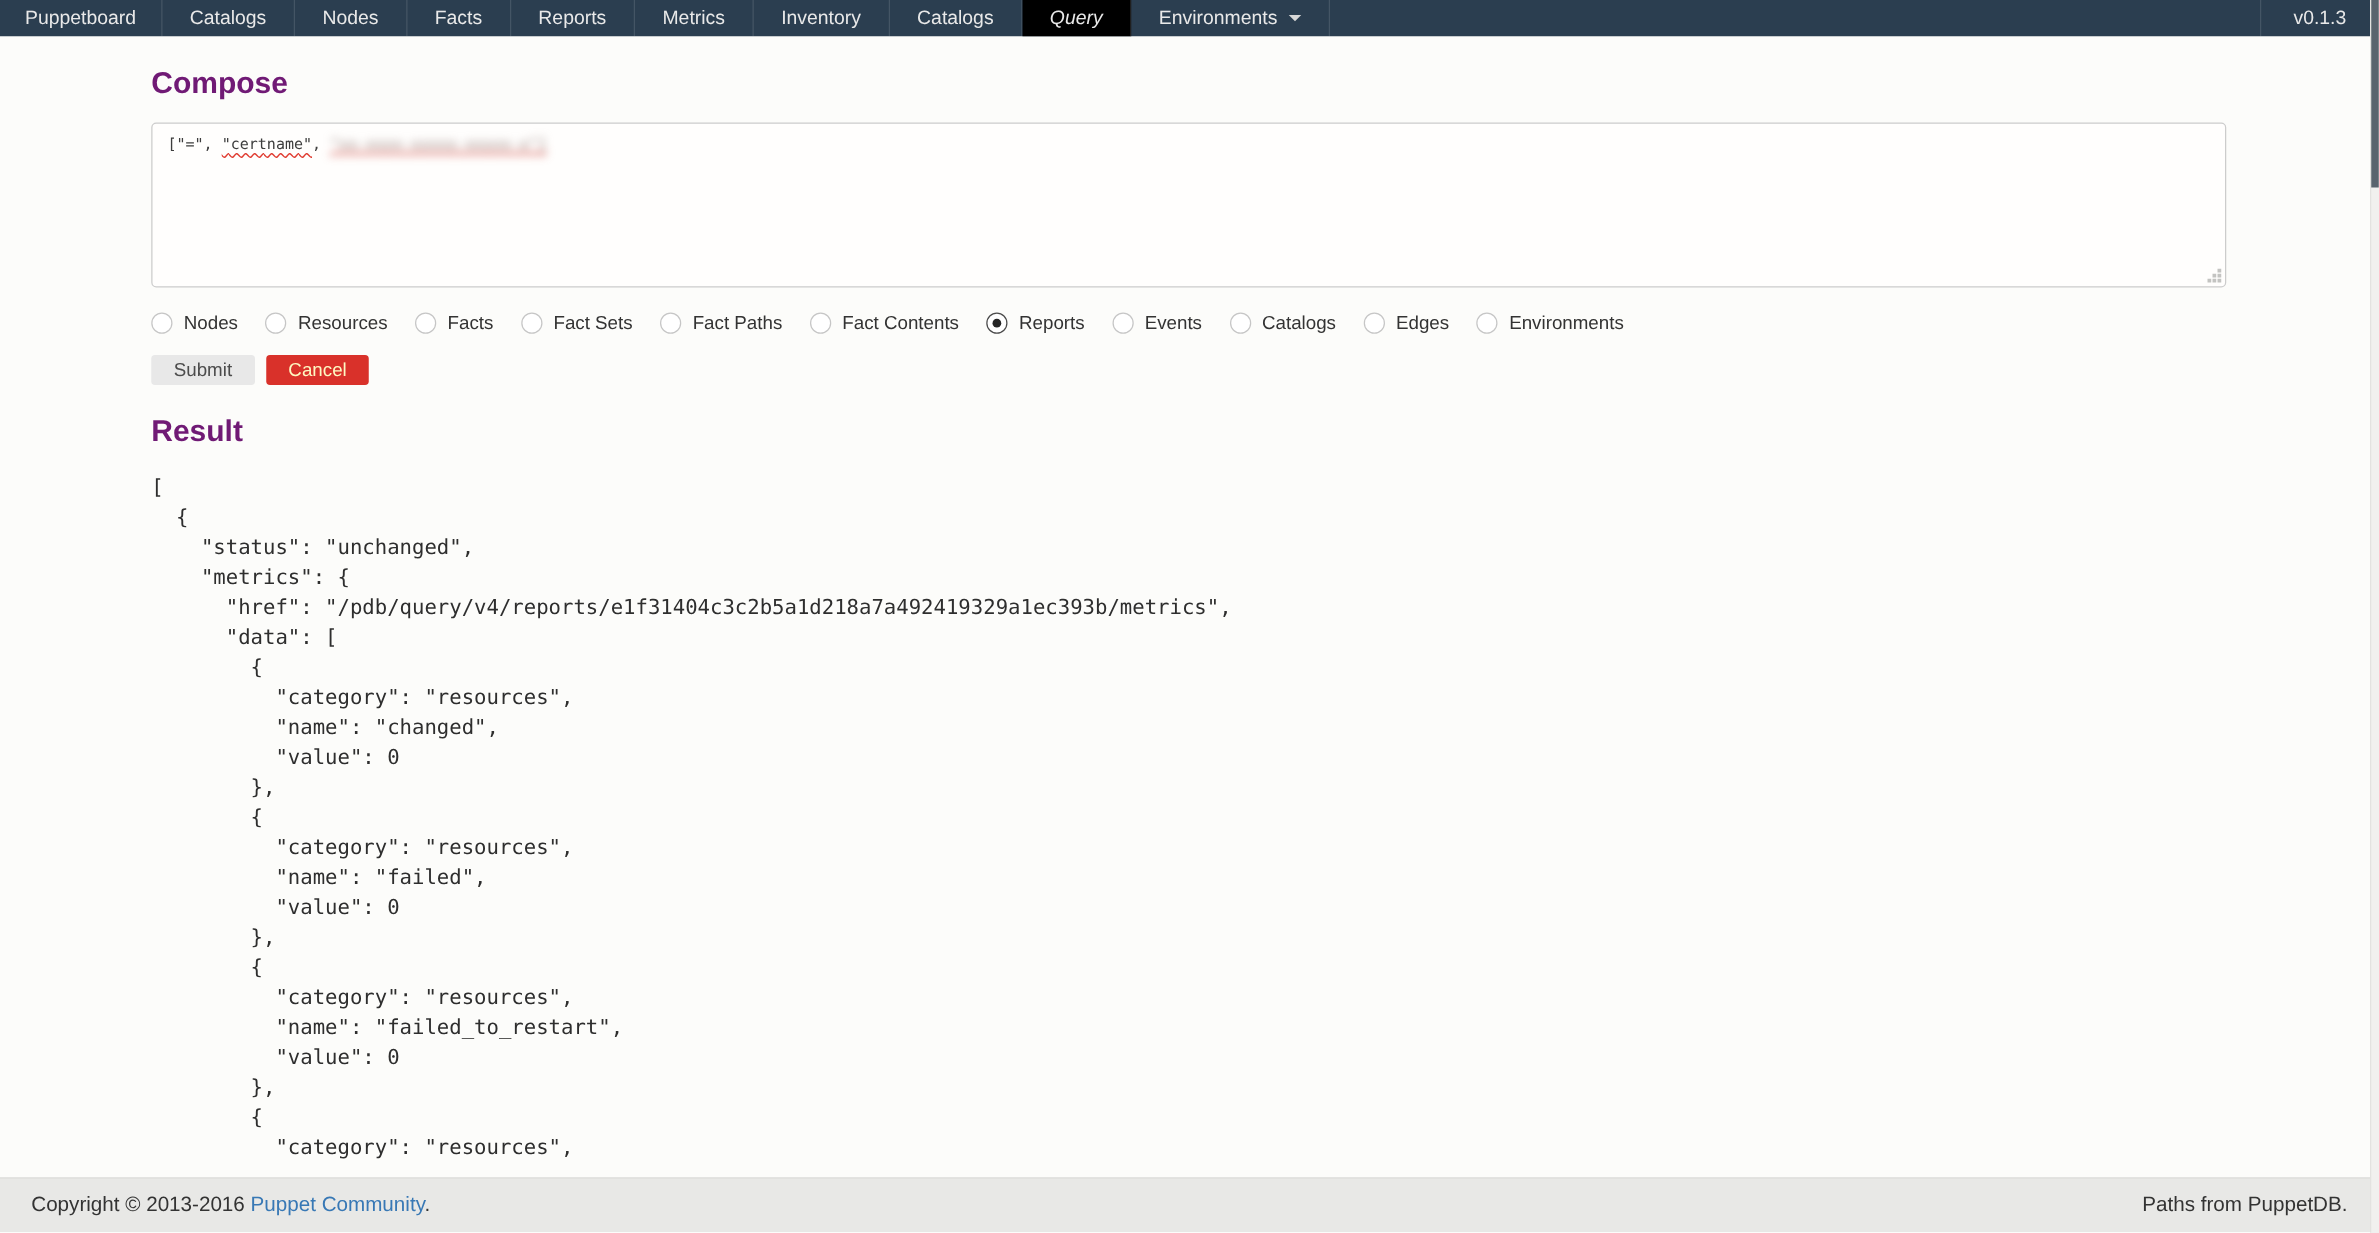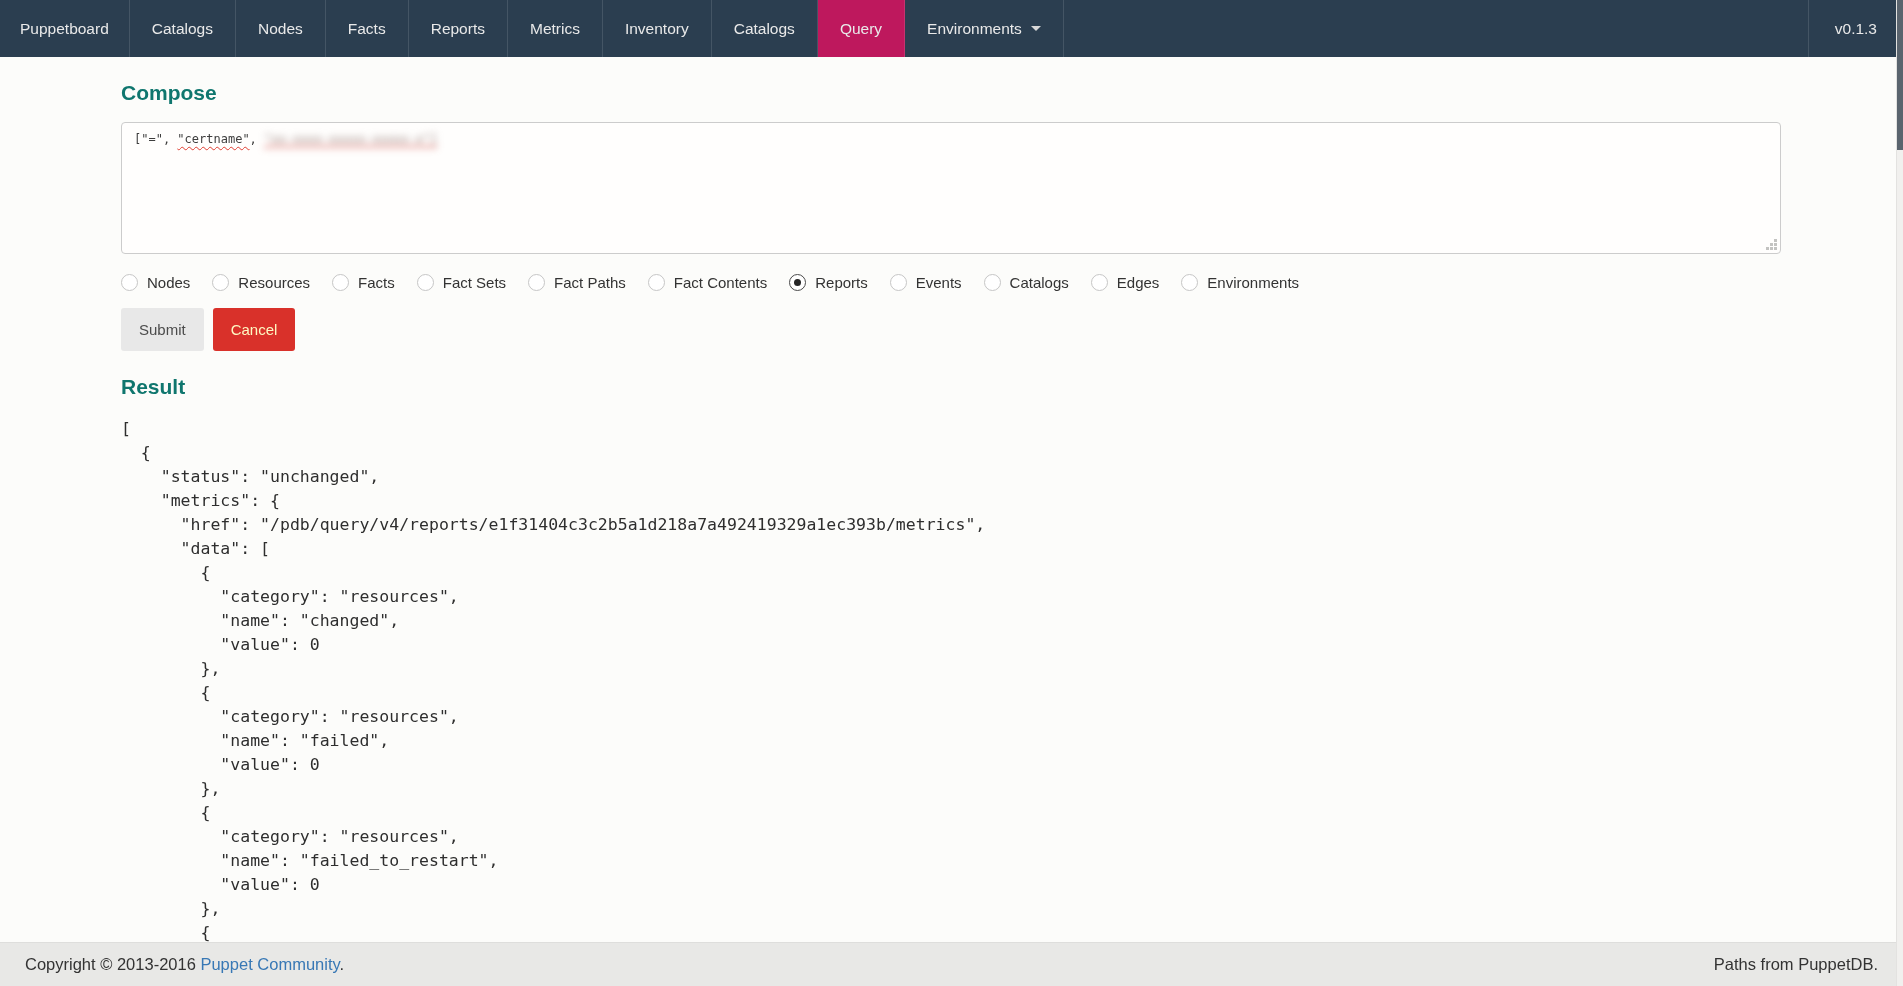--- a/index.html
+++ b/index.html
@@ -5,59 +5,59 @@
   * { box-sizing: border-box; margin: 0; padding: 0; }
   html, body { width: 1903px; height: 986px; overflow: hidden; }
   body {
     background: #fcfcfa;
     font-family: "Liberation Sans", sans-serif;
     color: #333;
   }
 
   
   .navbar {
-    height: 57px;
+    height: 29px;
     background: #2b3e50;
     display: flex;
     align-items: stretch;
     font-size: 15.5px;
     color: #e9e9e9;
   }
   .nav-item {
     display: flex;
     align-items: center;
     padding: 0 22px;
     border-right: 1px solid rgba(255,255,255,0.12);
     cursor: pointer;
     white-space: nowrap;
   }
   .nav-brand { padding: 0 20px; }
-  .nav-item.active { background: #be185d; }
+  .nav-item.active { background: #000000; font-style: italic; }
   .caret {
     display: inline-block;
     margin-left: 9px;
     width: 0; height: 0;
     border-left: 5px solid transparent;
     border-right: 5px solid transparent;
     border-top: 5px solid #d8d8d8;
   }
   .nav-spacer { flex: 1; border: none; }
   .nav-version {
     display: flex;
     align-items: center;
     padding: 0 26px;
     border-left: 1px solid rgba(255,255,255,0.12);
   }
 
   
   .main { margin: 0 122px 0 121px; }
   h2.section-title {
-    font-size: 21px;
+    font-size: 24px;
     font-weight: bold;
-    color: #0f766e;
+    color: #701a75;
     margin-top: 24px;
     margin-bottom: 17px;
   }
 
   .querybox {
     position: relative;
     height: 132px;
     border: 1px solid #cccccc;
     border-radius: 4px;
     background: #fffefd;
@@ -118,21 +118,21 @@
     position: absolute;
     left: 4px; top: 4px;
     width: 7px; height: 7px;
     border-radius: 50%;
     background: #252525;
   }
 
   
   .btn-row { margin-top: 17px; display: flex; gap: 9px; }
   .btn {
-    height: 43px;
+    height: 24px;
     padding: 0 18px;
     border: none;
     border-radius: 3px;
     font-family: "Liberation Sans", sans-serif;
     font-size: 15px;
     cursor: pointer;
   }
   .btn-default { background: #e8e8e8; color: #4c4c4c; }
   .btn-danger  { background: #d9312a; color: #fef9c3; }
 

